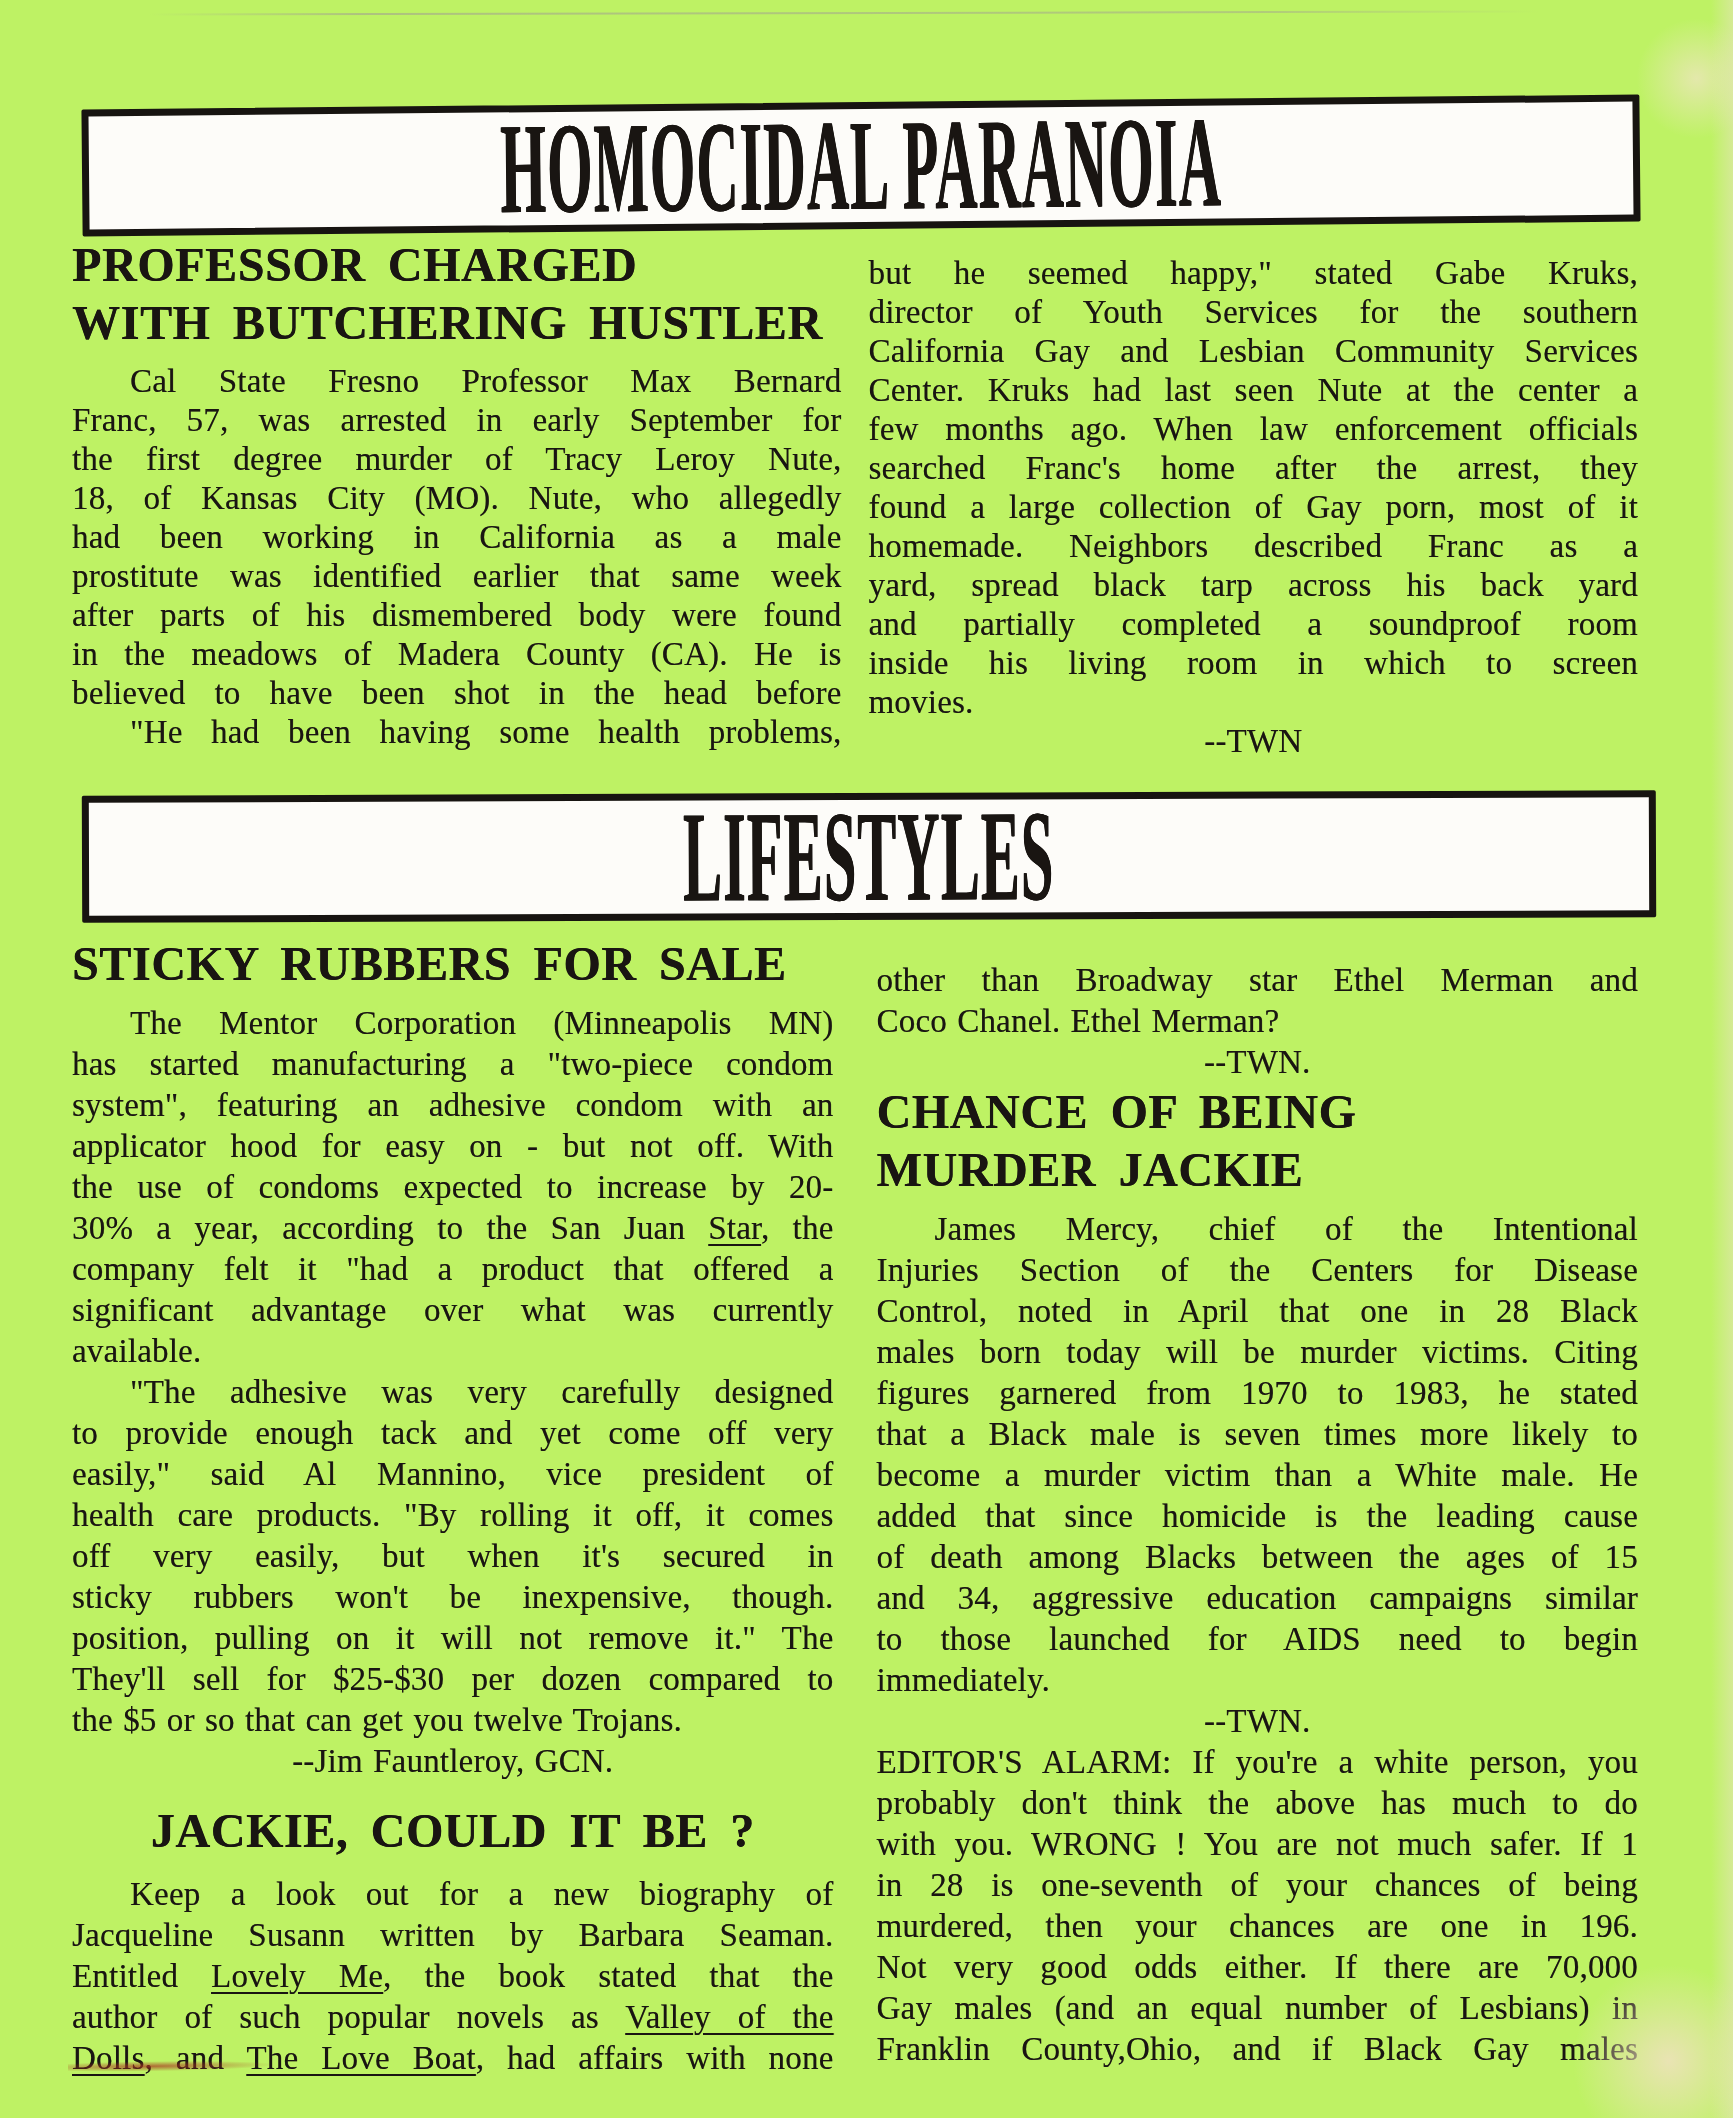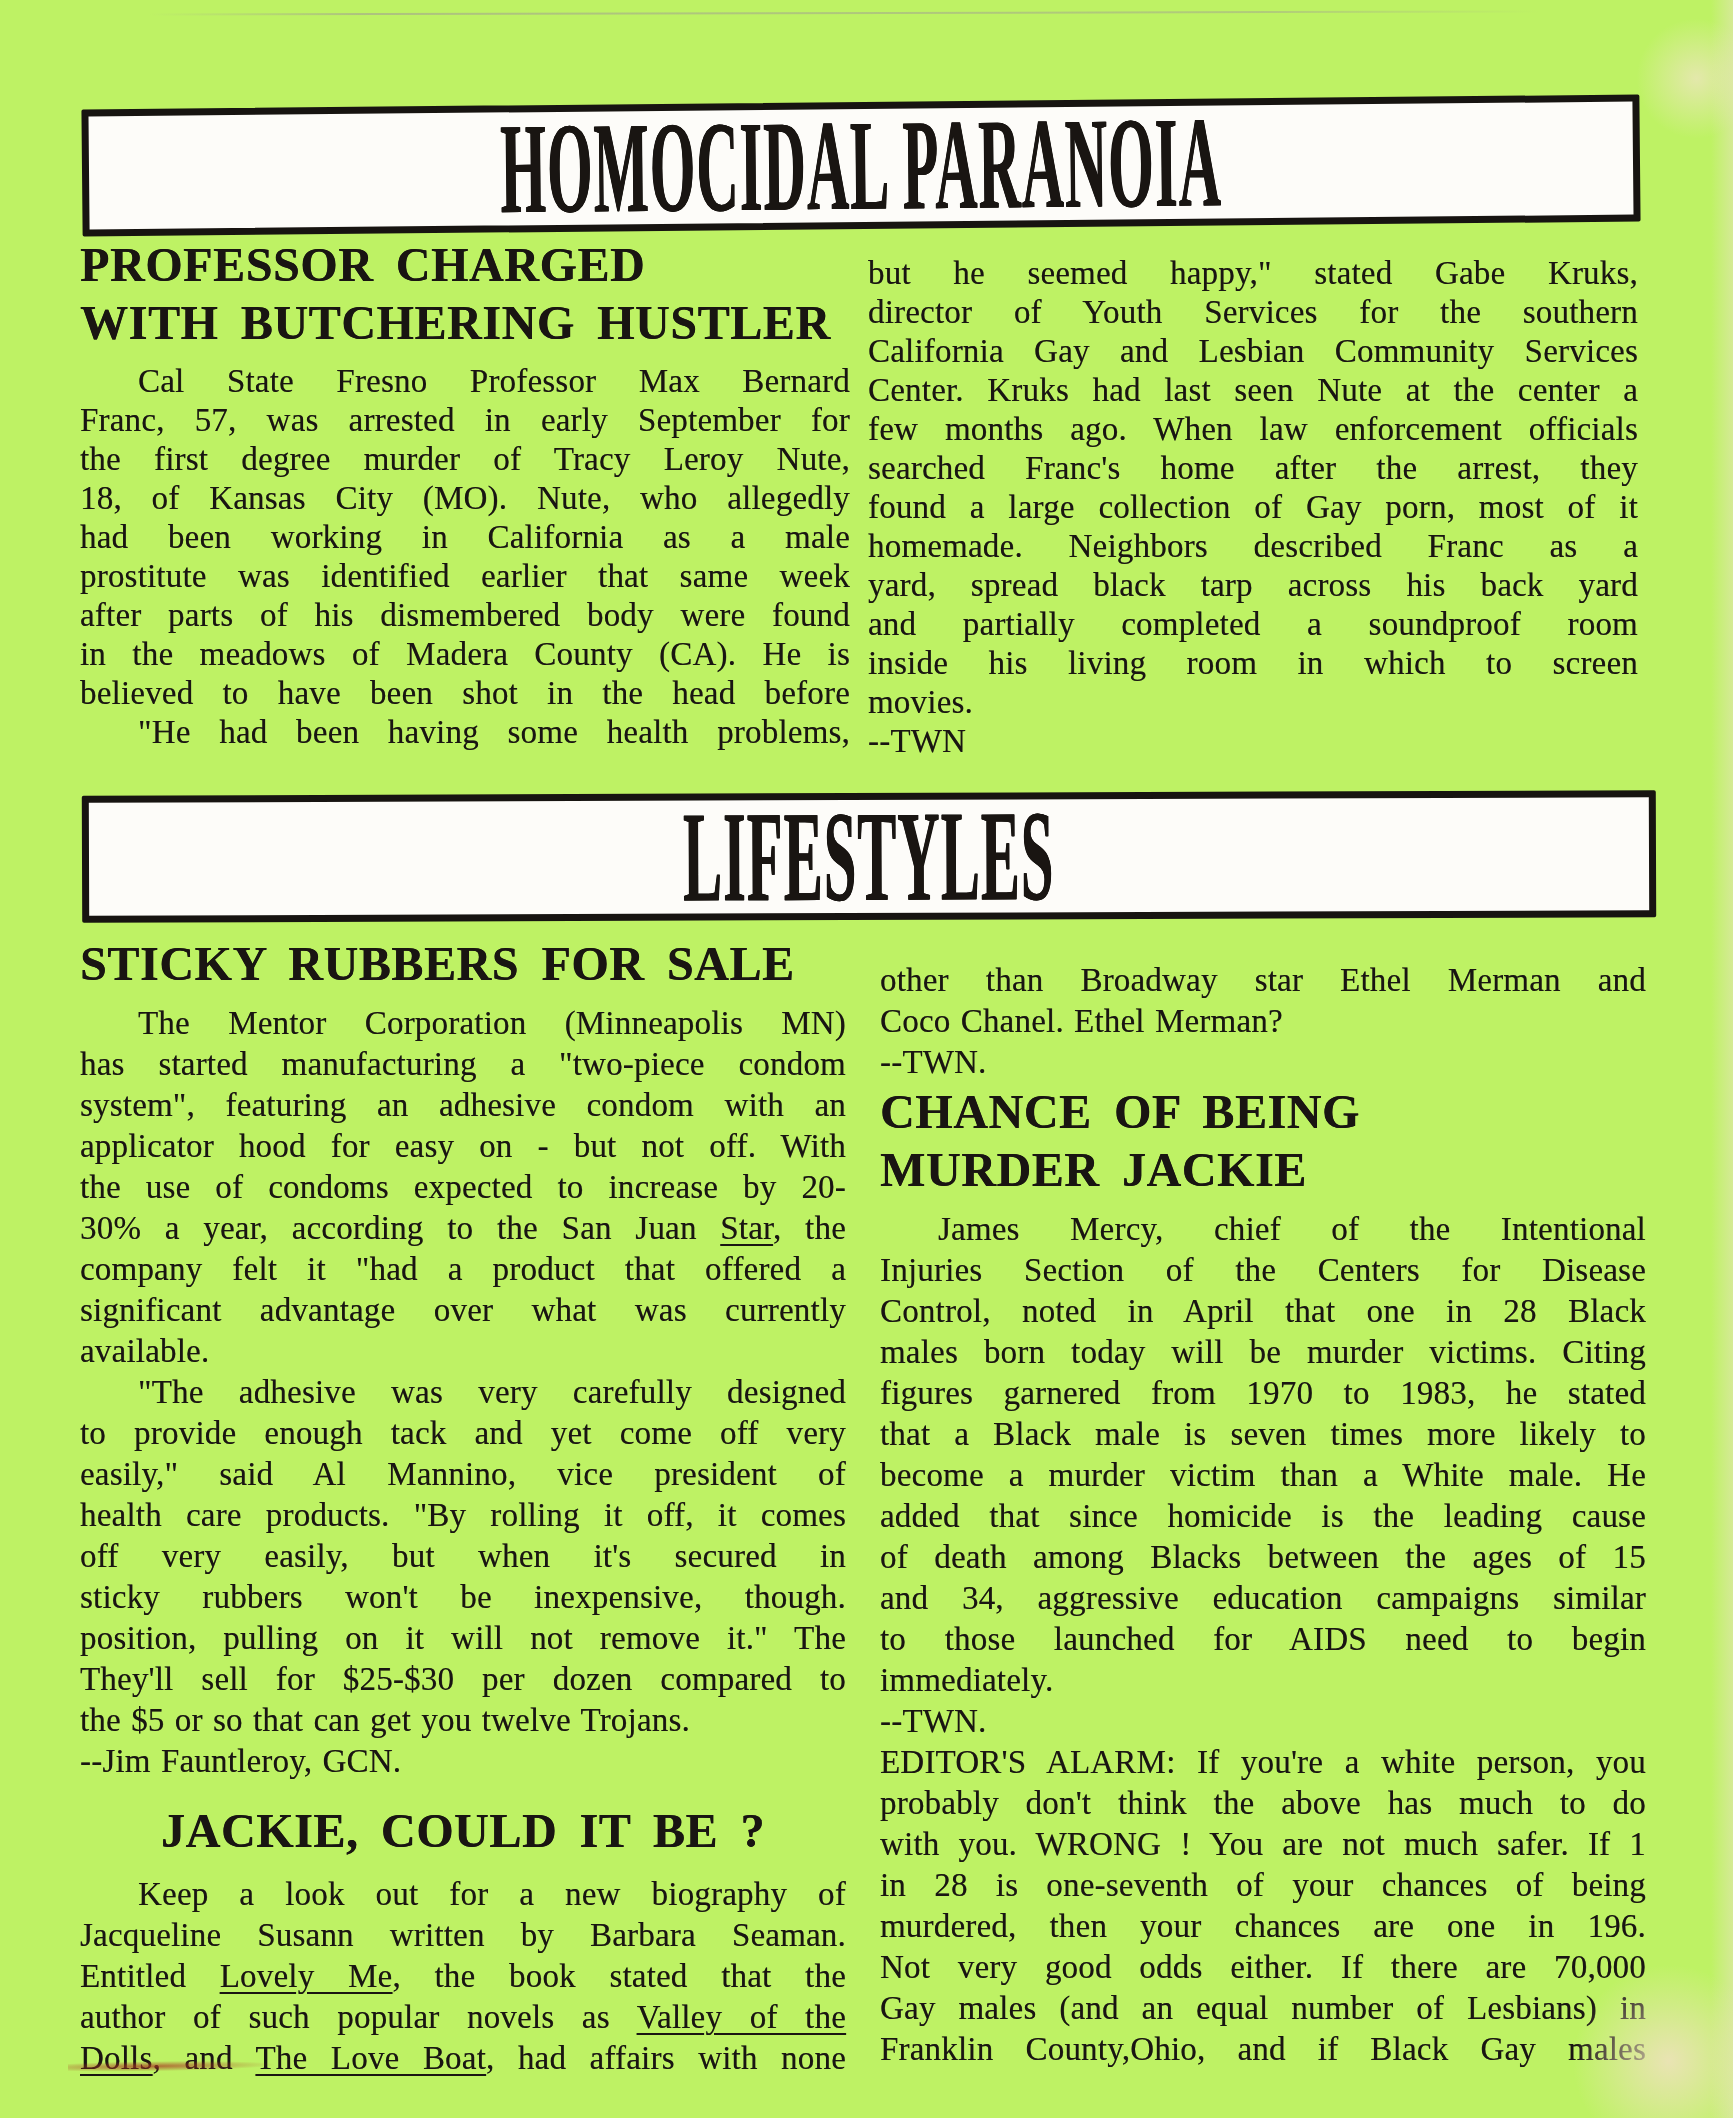--- a/index.html
+++ b/index.html
@@ -36,21 +36,21 @@
   #banner1{top:102px;transform:rotate(-0.55deg);}
   #banner2{top:793px;width:1560px;transform:rotate(-0.2deg);}
   .banner-title{
     font-weight:bold;font-size:127px;line-height:113px;letter-spacing:2.4px;
     white-space:nowrap;
     transform:scale(0.46,1.02);
     text-shadow:0.6px 0 0 #171411,-0.6px 0 0 #171411;
   }
 
   
-  .section{position:absolute;left:80px;width:1566px;display:flex;gap:18px;}
+  .section{position:absolute;left:72px;width:1566px;display:flex;gap:27px;}
   #section1{top:236px;}
   #section2{top:935px;}
   .col{width:770px;}
   #s1-right{padding-top:18px;}
   #s2-right{padding-top:25.4px;margin-left:16px;}
 
   .heading-block{margin:0 0 9.7px 0;}
   .heading-block.spaced{margin-top:20.6px;margin-bottom:13.3px;text-align:center;}
   .art-heading{
     font-weight:bold;font-size:48px;line-height:58px;letter-spacing:0.6px;word-spacing:9.7px;
@@ -58,21 +58,21 @@
   }
   .line{
     font-size:33px;letter-spacing:0.2px;word-spacing:1.8px;
     text-shadow:0.2px 0 0 rgba(25,21,18,.55);
     white-space:normal;
   }
   .sec1 .line{line-height:39px;}
   .sec2 .line{line-height:41px;}
   .just{text-align:justify;text-align-last:justify;}
   .indent{text-indent:58px;}
-  .attrib{text-align:left;}
+  .attrib{text-align:center;}
   u{text-decoration-thickness:2.4px;text-underline-offset:4.8px;margin-top:20px;}
 </style>
 </head>
 <body>
 
 <div id="page">
   <div class="top-hairline"></div>
   <div class="stain-top-right"></div>
   <div class="edge-right"></div>
 

